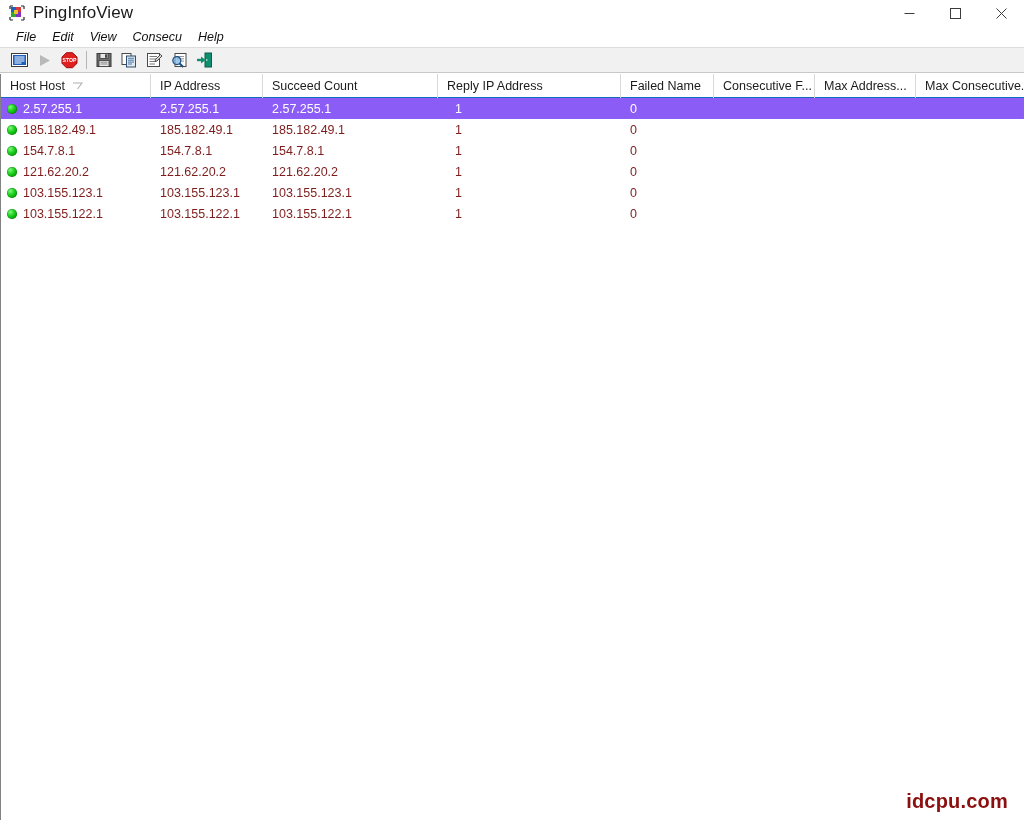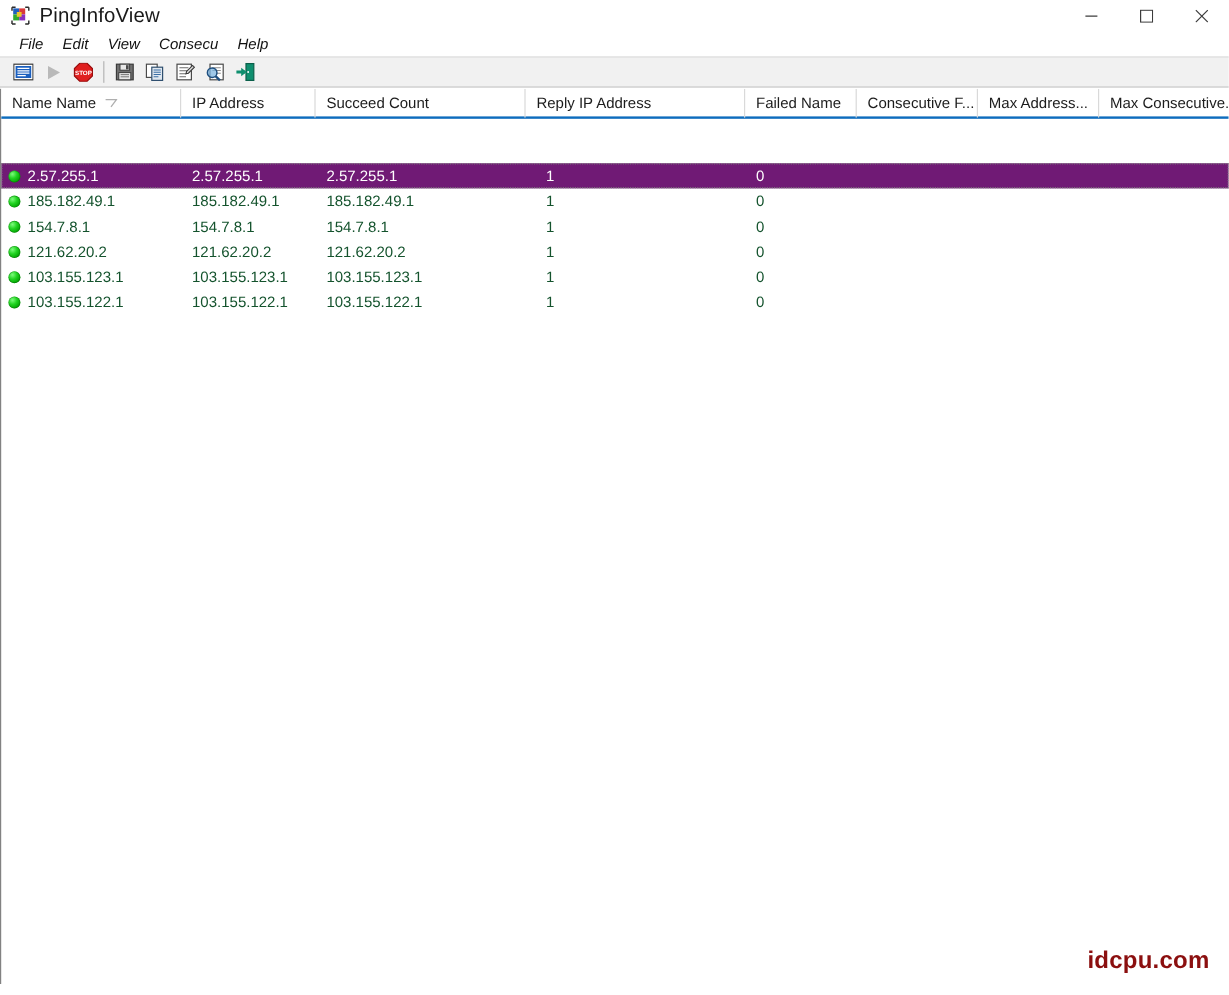--- a/index.html
+++ b/index.html
@@ -94,26 +94,26 @@
     font-size: 12.5px; color: #1c1c1c;
     padding-left: 9px;
     border-right: 1px solid #d9d9d9;
     white-space: nowrap; overflow: hidden;
     flex: 0 0 auto;
   }
   .sort-arrow { margin-left: 7px; opacity: 0.55; }
 
   .row {
     display: flex; height: 21px; align-items: center;
-    font-size: 12.5px; color: #14532d;
+    font-size: 12.5px; color: #7f1d1d;
     position: relative;
   }
   .row.selected {
-    background: #701a75; color: #ffffff;
-    outline: 1px dotted #7f7f7f; outline-offset: -1px; margin-top: 38px;
+    background: #8b5cf6; color: #ffffff;
+    outline: 1px dotted #7f7f7f; outline-offset: -1px;
   }
   .cell {
     height: 21px; display: flex; align-items: center;
     padding-left: 9px; white-space: nowrap; overflow: hidden;
     flex: 0 0 auto;
   }
   .cell.first { padding-left: 6px; gap: 6px; }
   .status-dot {
     width: 10px; height: 10px; border-radius: 50%;
     flex: 0 0 auto;
@@ -265,21 +265,21 @@
       </svg>
     </div>
   </div>
 
   <div id="listview">
 
     <div id="header-row">
       <div id="header-underline"></div>
 
       <div class="col-header" style="width:150px">
-        <span>Name Name</span>
+        <span>Host Host</span>
         <span class="sort-arrow">
           <svg width="11" height="8" viewBox="0 0 11 8">
             <polyline points="1,1 10,1 5.5,7" fill="none" stroke="#6e6e6e" stroke-width="1.1"></polyline>
           </svg>
         </span>
       </div>
 
       <div class="col-header" style="width:112px">
         <span>IP Address</span>
       </div>

